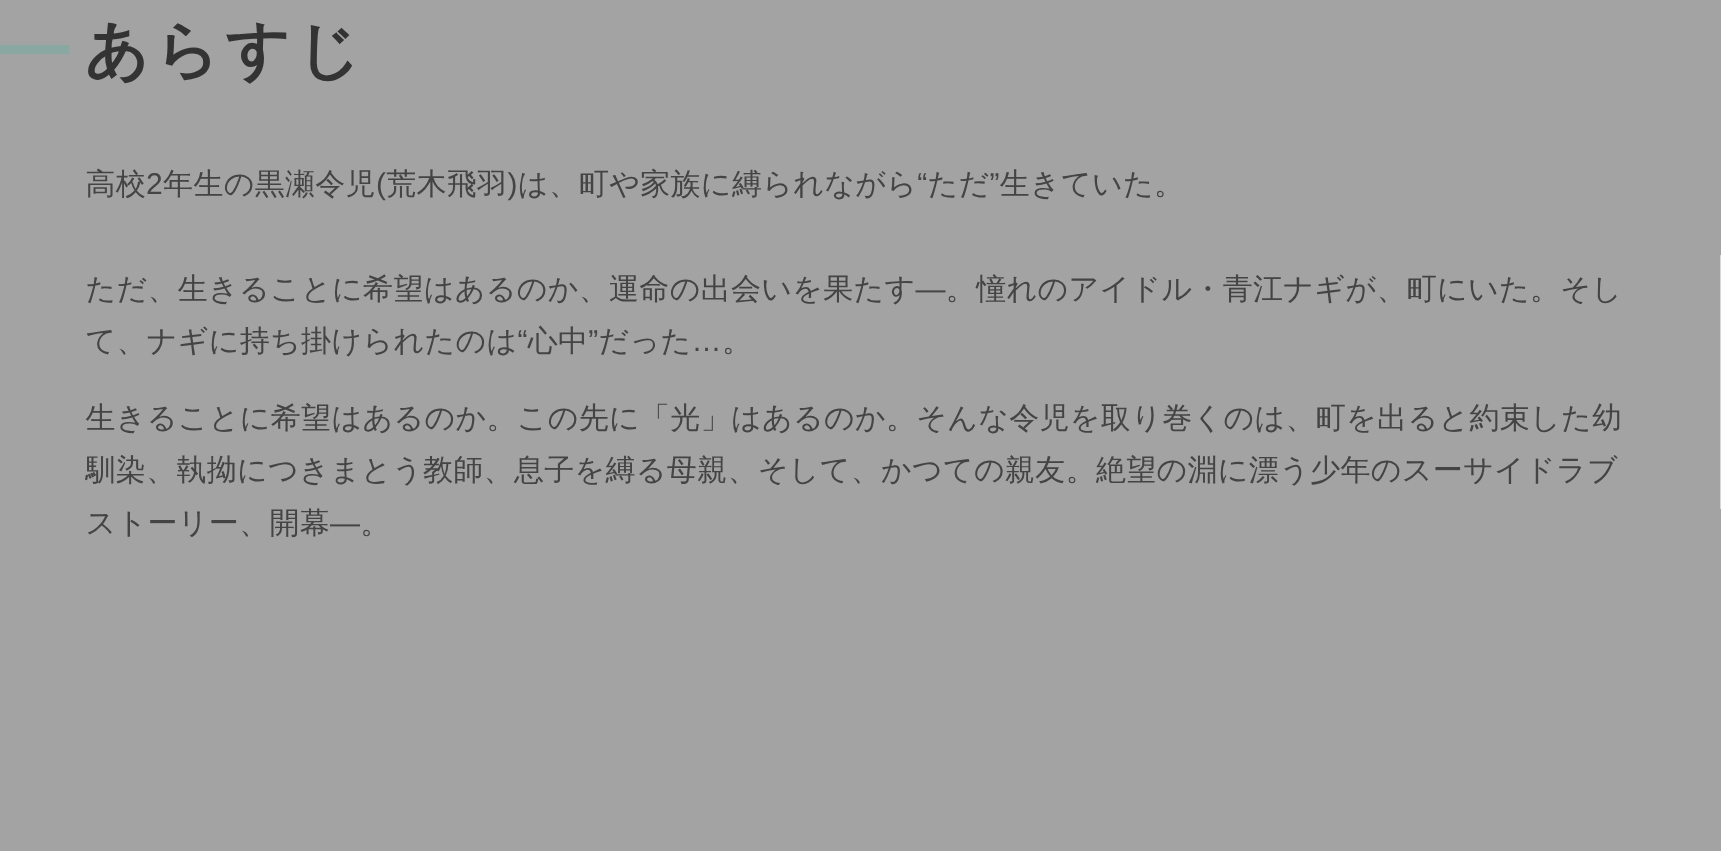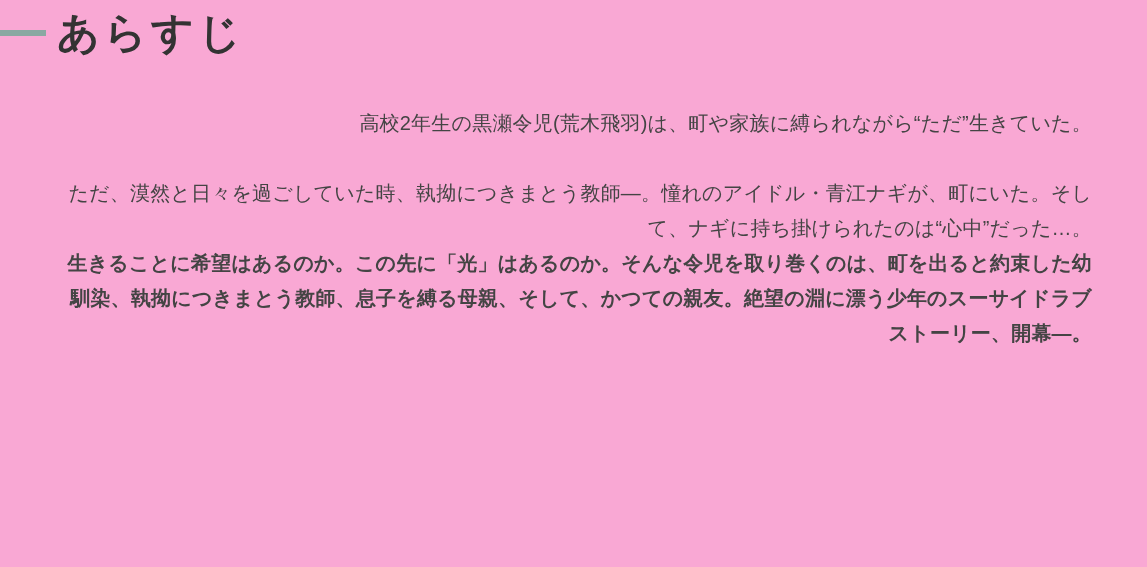--- a/index.html
+++ b/index.html
@@ -5,21 +5,21 @@
   html, body {
     margin: 0;
     padding: 0;
     background: #ffffff;
     font-family: "Liberation Sans", "DejaVu Sans", sans-serif;
   }
   .page {
     position: relative;
     width: 1147px;
     height: 567px;
-    background: #f9a8d4;
+    background: #a3a3a3;
     overflow: hidden;
   }
   .synopsis-section {
     position: relative;
     padding: 8px 55px 0 57px;
     box-sizing: border-box;
     width: 100%;
     height: 100%;
   }
   .heading-accent-line {
@@ -38,38 +38,37 @@
     letter-spacing: 4px;
     color: var(--heading, #333333);
   }
   .synopsis-body p {
     margin: 35px 0 0 0;
     max-width: 1035px;
     font-size: 20px;
     line-height: 35px;
     color: var(--body, #444444);
     letter-spacing: 0.2px;
-    text-align: right;
+    text-align: left;
     word-break: break-all;
     overflow-wrap: anywhere;
   }
   .synopsis-body p.first-paragraph {
     margin-top: 48px;
   }
   .synopsis-body p.no-gap {
-    margin-top: 0;
-    font-weight: bold;
+    margin-top: 16px;
   }
 </style>
 </head>
 <body>
 
 <div class="page">
   <section class="synopsis-section">
     <span class="heading-accent-line"></span>
     <h1 class="synopsis-heading">あらすじ</h1>
     <div class="synopsis-body">
       <p class="first-paragraph">高校2年生の黒瀬令児(荒木飛羽)は、町や家族に縛られながら“ただ”生きていた。</p>
-      <p>ただ、漠然と日々を過ごしていた時、執拗につきまとう教師—。憧れのアイドル・青江ナギが、町にいた。そして、ナギに持ち掛けられたのは“心中”だった…。</p>
+      <p>ただ、生きることに希望はあるのか、運命の出会いを果たす—。憧れのアイドル・青江ナギが、町にいた。そして、ナギに持ち掛けられたのは“心中”だった…。</p>
       <p class="no-gap">生きることに希望はあるのか。この先に「光」はあるのか。そんな令児を取り巻くのは、町を出ると約束した幼馴染、執拗につきまとう教師、息子を縛る母親、そして、かつての親友。絶望の淵に漂う少年のスーサイドラブストーリー、開幕—。</p>
     </div>
   </section>
 </div>
 
 </body></html>

